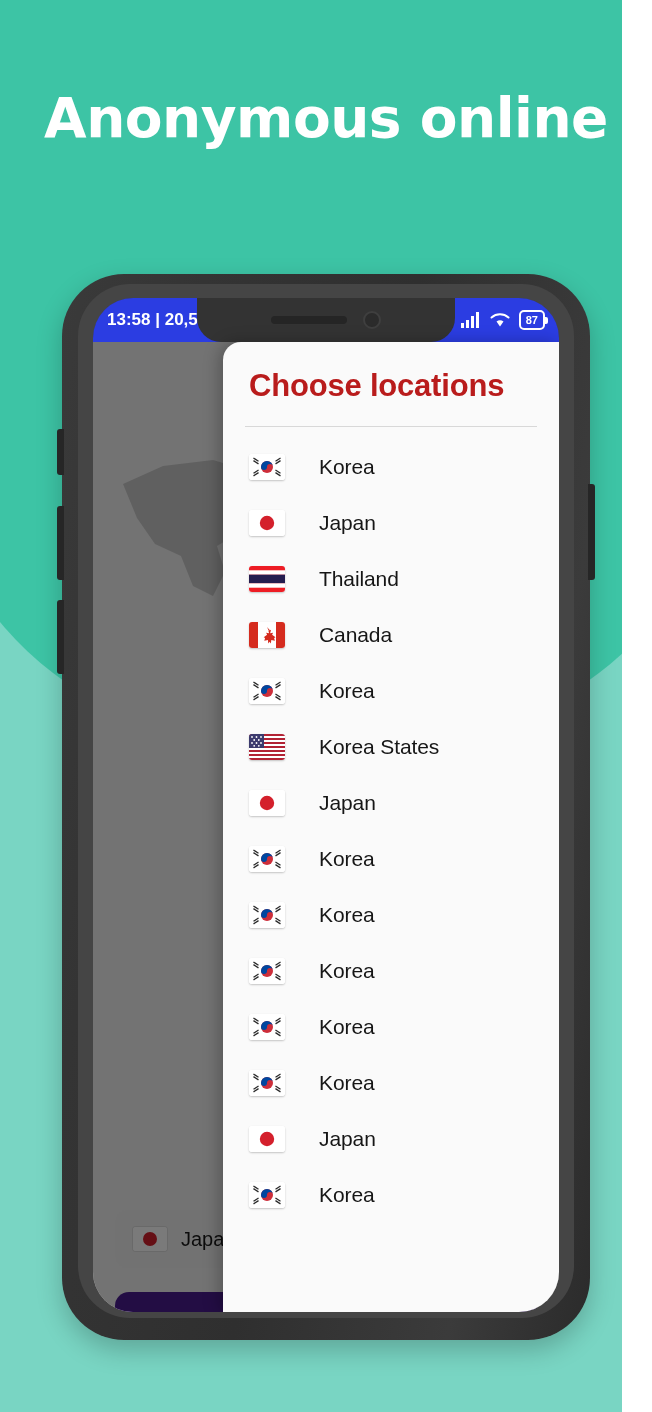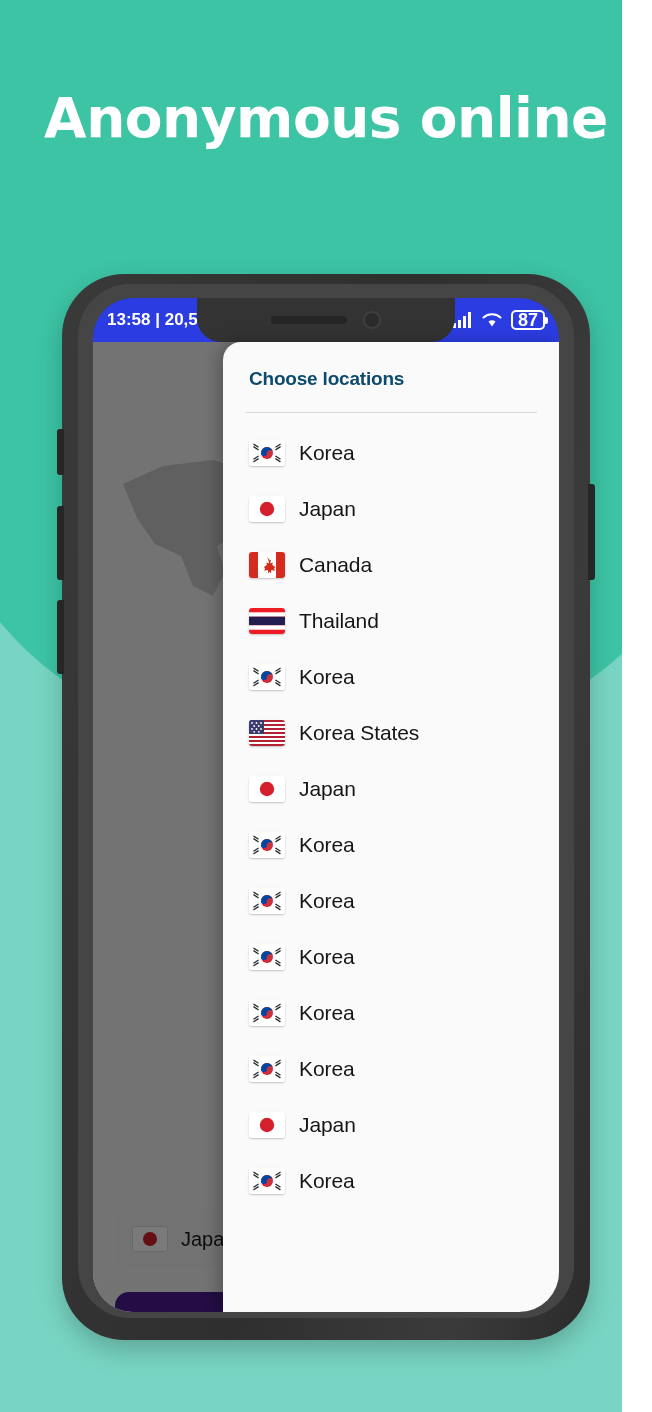--- a/index.html
+++ b/index.html
@@ -119,21 +119,21 @@
     font-size: 17px;
     font-weight: bold;
     z-index: 6;
   }
   .sb-left { white-space: nowrap; overflow: hidden; text-align: center; }
   .sb-right { display: flex; align-items: center; gap: 9px; }
   .batt {
     border: 2px solid #fff;
     border-radius: 5px;
     padding: 0 5px;
-    font-size: 18px;
+    font-size: 11px;
     font-weight: bold;
     line-height: 16px;
     position: relative;
   }
   .batt::after {
     content:"";
     position:absolute;
     right:-5px; top:5px;
     width:3px;height:7px;
     background:#fff;
@@ -260,37 +260,37 @@
     right: 0;
     bottom: 0;
     background: #fafafa;
     border-top-left-radius: 18px;
     z-index: 10;
     overflow: hidden;
     box-shadow: -4px 0 16px rgba(0,0,0,0.25);
   }
   .sheet-title {
     padding: 26px 26px 0 26px;
-    font-size: 19px;
+    font-size: 31px;
     font-weight: bold;
-    color: #0c4a6e;
+    color: #b91c1c;
     letter-spacing: -0.2px;
   }
   .sheet-divider {
     margin: 22px 22px 0 22px;
     height: 1px;
     background: #d8d8d8;
   }
   .sheet-list {
     padding-top: 12px;
   }
   .loc-item {
     display: flex;
     align-items: center;
-    gap: 14px;
+    gap: 34px;
     padding: 0 0 0 26px;
     height: 56px;
     text-align: center;
   }
   .loc-flag {
     width: 36px; height: 26px;
     border-radius: 3px;
     background: #ffffff;
     box-shadow: 0 1px 2px rgba(0,0,0,0.22);
     overflow: hidden;
@@ -393,38 +393,38 @@
                 <svg viewBox="0 0 36 26">
                   <rect width="36" height="26" fill="#fff"></rect>
                   <circle cx="18" cy="13" r="7.2" fill="#D4202C"></circle>
                 </svg>
               </span>
               <span class="loc-name">Japan</span>
             </div>
             <div class="loc-item">
               <span class="loc-flag">
                 <svg viewBox="0 0 36 26">
-                  <rect width="36" height="26" fill="#fff"></rect>
-                  <rect width="9" height="26" fill="#D52B1E"></rect>
-                  <rect x="27" width="9" height="26" fill="#D52B1E"></rect>
-                  <path d="M18 5 l1.8 3.8 2.3-1 -1 3.4 3 -0.4 -1 1.9 3.4 2.6 -1.4 0.7 0.8 2.7 -3.6-0.6 -0.4 3.3 -1.3-1.6 -1.3 1.6 -0.4-3.3 -3.6 0.6 0.8-2.7 -1.4-0.7 3.4-2.6 -1-1.9 3 0.4 -1-3.4 2.3 1 Z" fill="#D52B1E"></path>
-                </svg>
-              </span>
-              <span class="loc-name">Canada</span>
-            </div>
-            <div class="loc-item">
-              <span class="loc-flag">
-                <svg viewBox="0 0 36 26">
                   <rect width="36" height="26" fill="#ED1C24"></rect>
                   <rect y="4.3" width="36" height="4.4" fill="#fff"></rect>
                   <rect y="8.7" width="36" height="8.6" fill="#241D4F"></rect>
                   <rect y="17.3" width="36" height="4.4" fill="#fff"></rect>
                 </svg>
               </span>
               <span class="loc-name">Thailand</span>
+            </div>
+            <div class="loc-item">
+              <span class="loc-flag">
+                <svg viewBox="0 0 36 26">
+                  <rect width="36" height="26" fill="#fff"></rect>
+                  <rect width="9" height="26" fill="#D52B1E"></rect>
+                  <rect x="27" width="9" height="26" fill="#D52B1E"></rect>
+                  <path d="M18 5 l1.8 3.8 2.3-1 -1 3.4 3 -0.4 -1 1.9 3.4 2.6 -1.4 0.7 0.8 2.7 -3.6-0.6 -0.4 3.3 -1.3-1.6 -1.3 1.6 -0.4-3.3 -3.6 0.6 0.8-2.7 -1.4-0.7 3.4-2.6 -1-1.9 3 0.4 -1-3.4 2.3 1 Z" fill="#D52B1E"></path>
+                </svg>
+              </span>
+              <span class="loc-name">Canada</span>
             </div>
             <div class="loc-item">
               <span class="loc-flag">
                 <svg viewBox="0 0 36 26">
                   <rect width="36" height="26" fill="#fff"></rect>
                   <circle cx="18" cy="13" r="6" fill="#CD2E3A"></circle>
                   <path d="M12 13 a6 6 0 0 1 12 0 a3 3 0 0 0 -6 0 a3 3 0 0 1 -6 0 Z" fill="#0047A0"></path>
                   <g fill="#2b2b2b">
                     <rect x="4" y="5" width="6" height="1.3" transform="rotate(33 7 5.6)"></rect>
                     <rect x="4" y="7.6" width="6" height="1.3" transform="rotate(33 7 8.2)"></rect>

